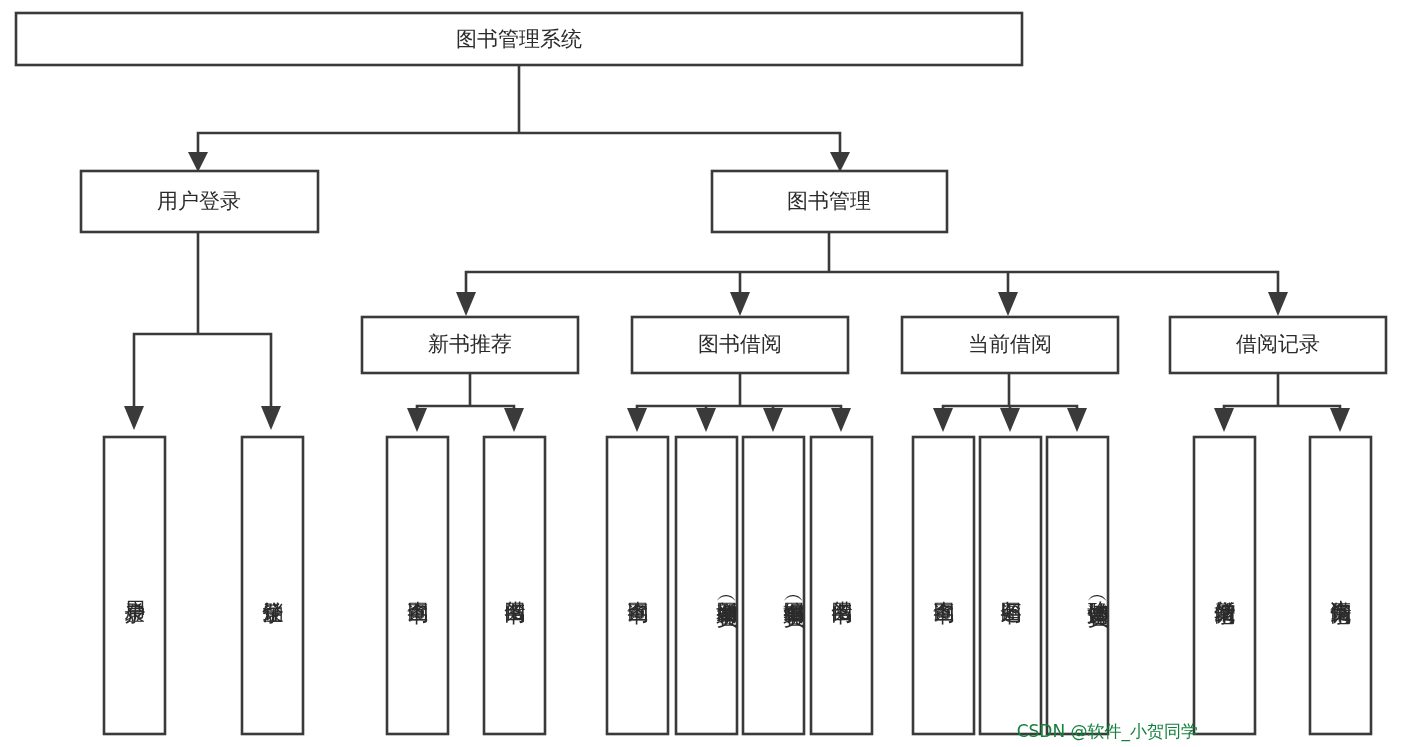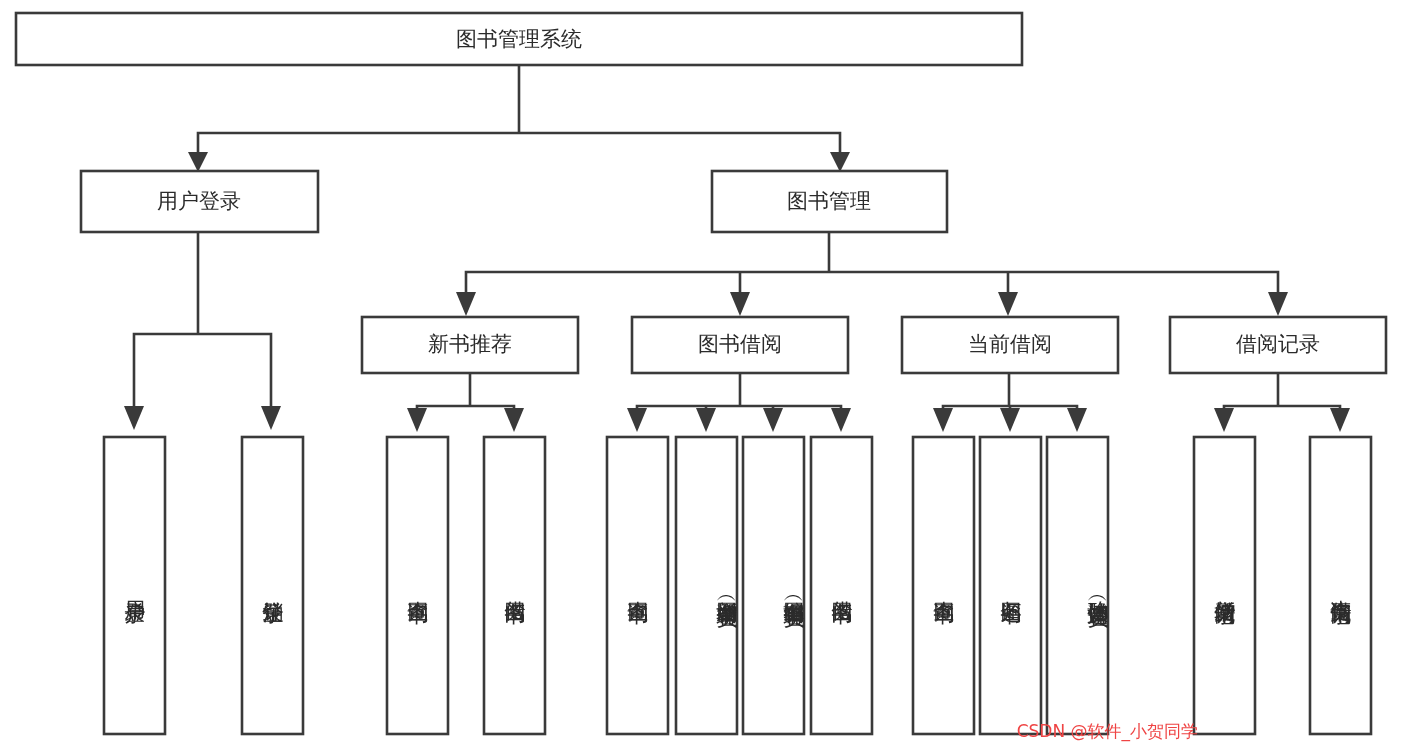--- a/index.html
+++ b/index.html
@@ -63,21 +63,21 @@
     text-align: center;
     white-space: nowrap;
     pointer-events: none;
   }
   .watermark {
     position: absolute;
     right: 8px;
     bottom: 4px;
     font-family: "DejaVu Sans", "Liberation Sans", sans-serif;
     font-size: 17px;
-    color: #ef4444;
+    color: #15803d;
     white-space: nowrap;
   }
 </style>
 </head>
 <body>
 
 <div id="diagram-root">
 
   <svg id="tree-svg" viewBox="0 0 1405 747">
 

